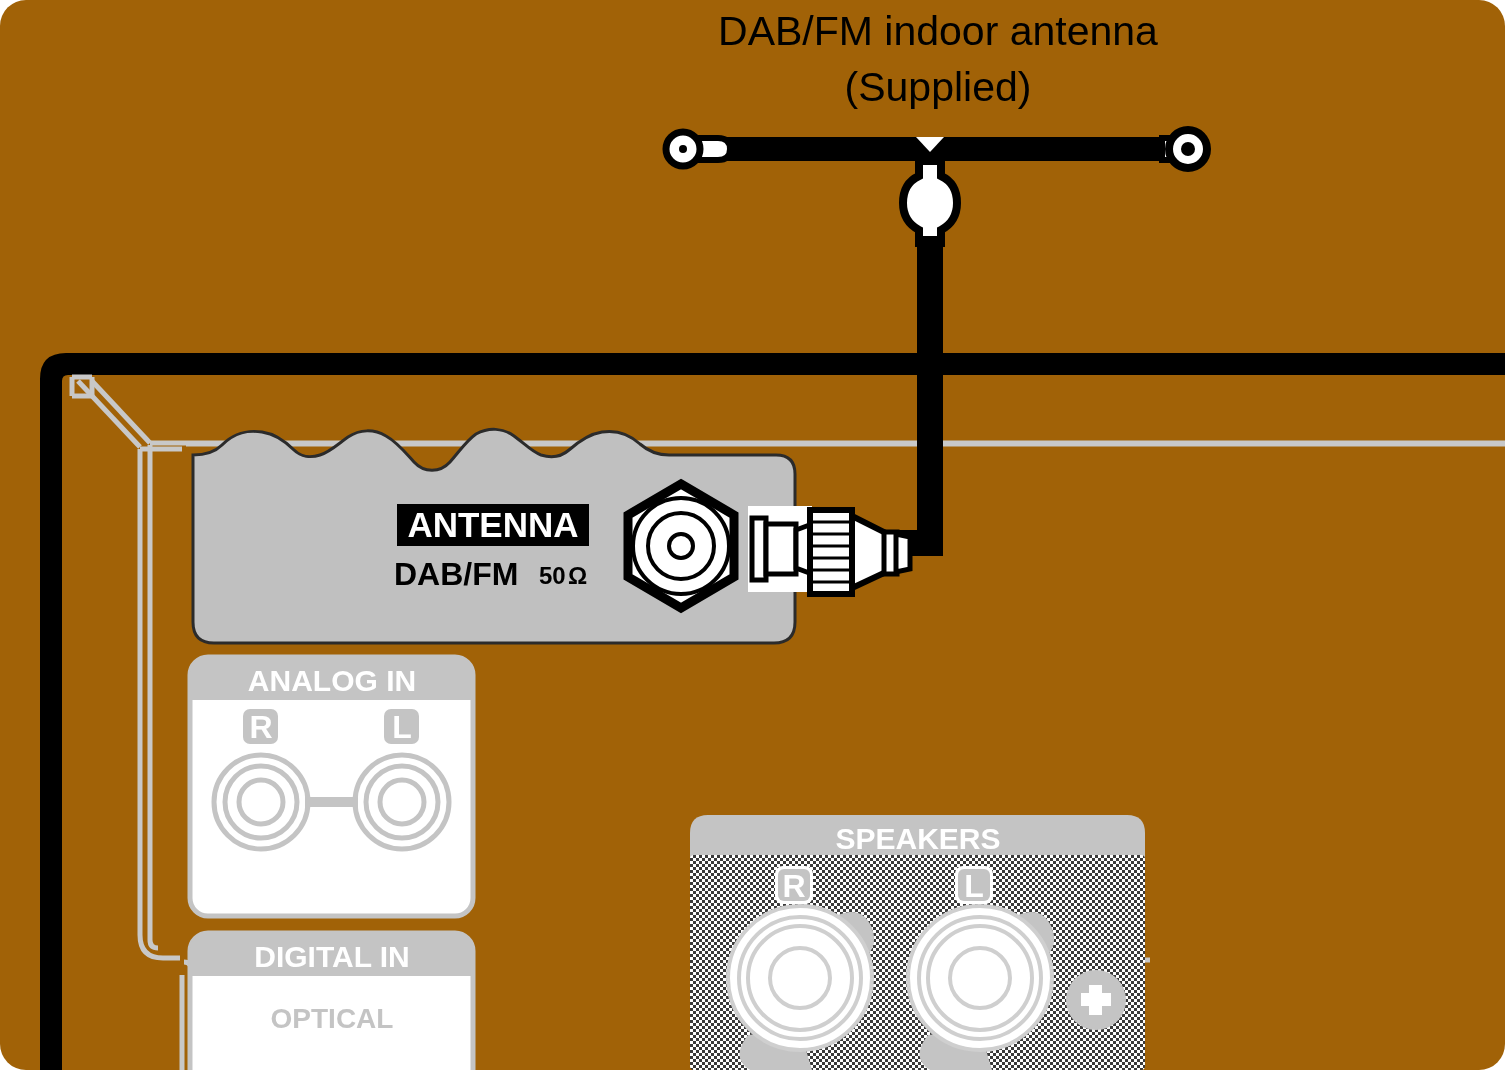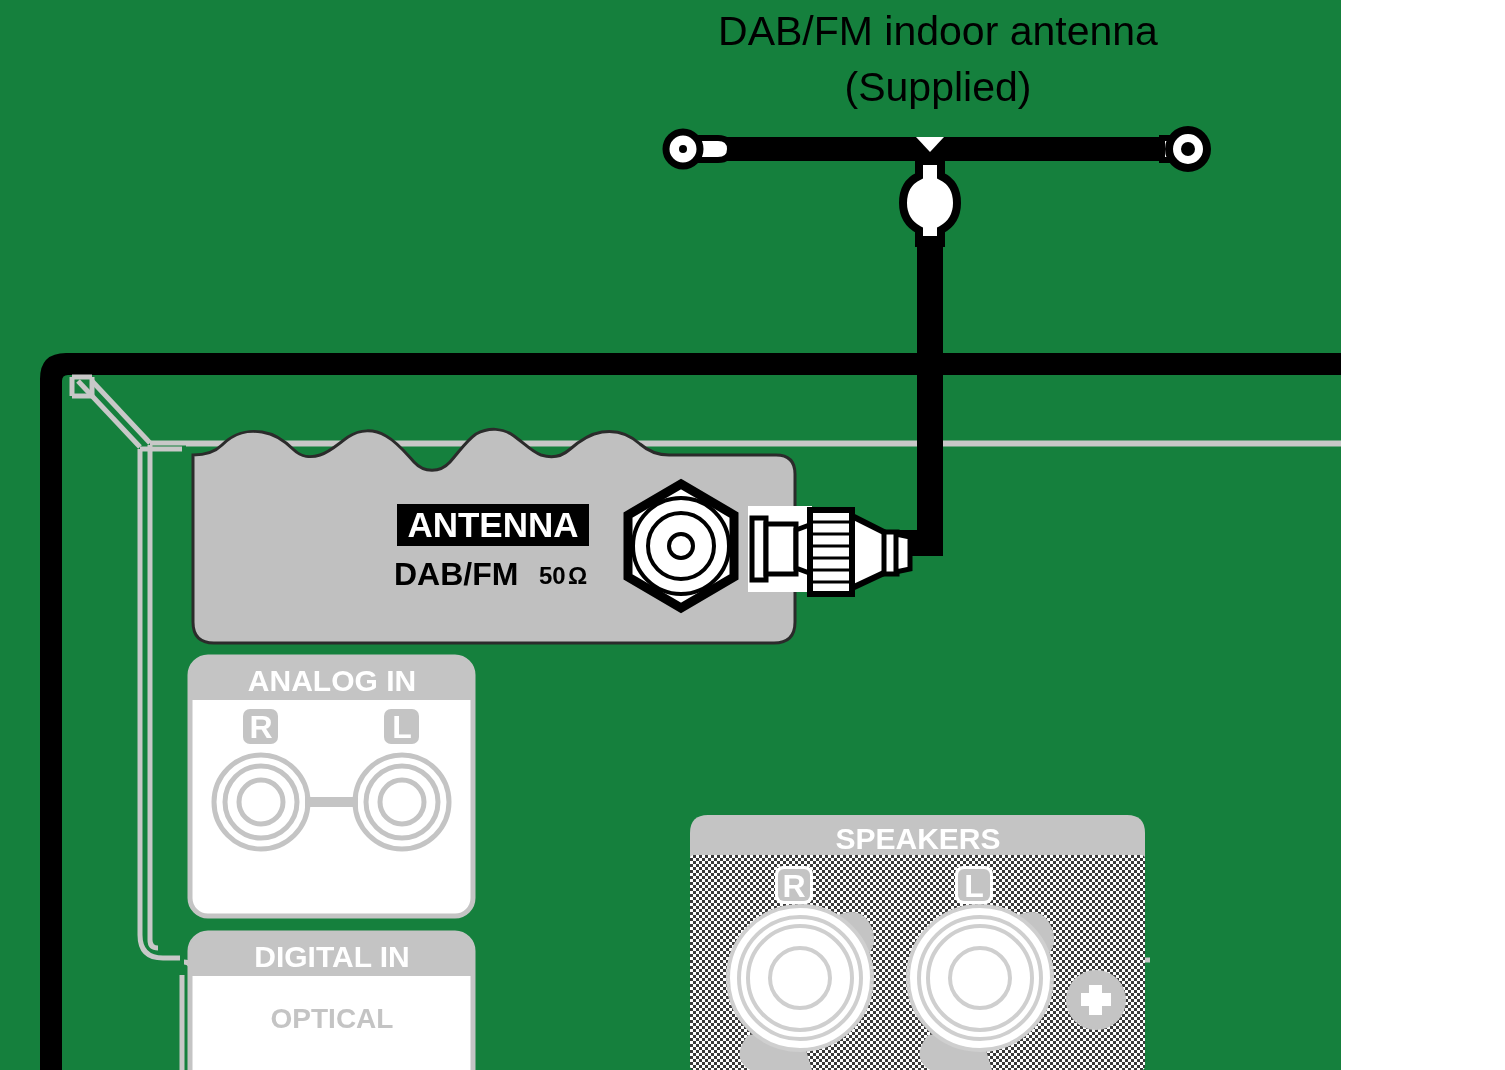--- a/index.html
+++ b/index.html
@@ -5,24 +5,25 @@
   html, body {
     margin: 0;
     padding: 0;
     background: #ffffff;
   }
   body {
     font-family: "Liberation Sans", sans-serif;
   }
   #stage {
     position: relative;
-    width: 1341px;
+    width: 1505px;
     height: 1070px;
     overflow: hidden;
-    background: #15803d;
+    background: #a16207;
+    border-radius: 26px;
   }
   #stage svg {
     position: absolute;
     left: 0;
     top: 0;
   }
   .ttl {
     font-family: "Liberation Sans", sans-serif;
     font-size: 41px;
     fill: #000000;

